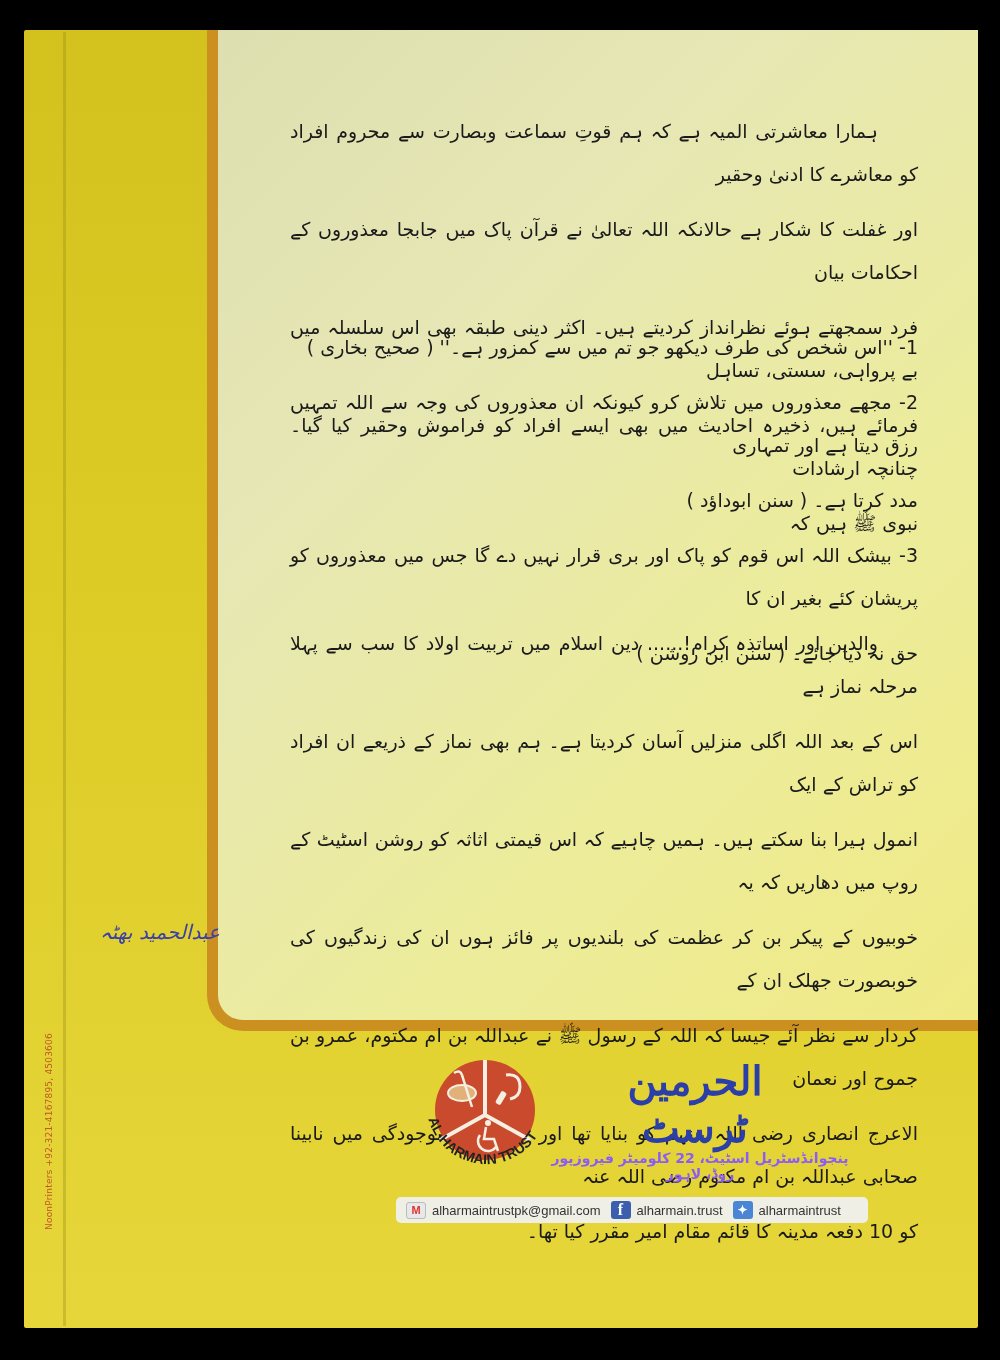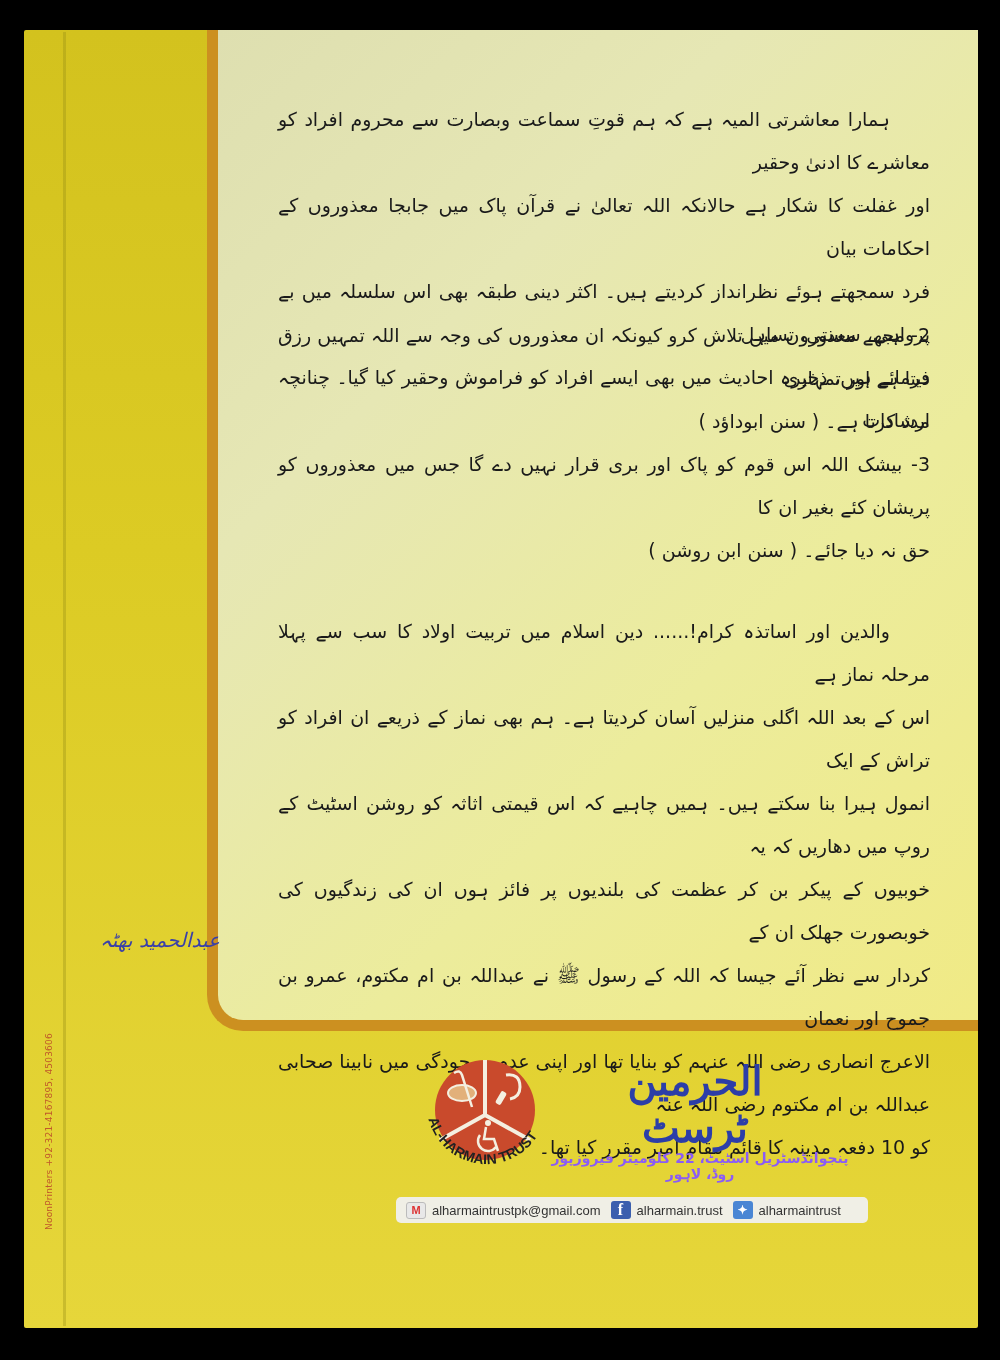--- a/index.html
+++ b/index.html
@@ -28,30 +28,30 @@
     border-bottom: 11px solid #cc9020;
     border-bottom-left-radius: 36px;
     box-sizing: border-box;
   }
   .urdu {
     position: absolute; right: 48px; left: 60px;
     direction: rtl; text-align: justify; text-align-last: right;
     font-family: "DejaVu Sans", sans-serif;
     font-size: 19px; line-height: 43px; color: #1a1a1a;
   }
-  .urdu p { margin: 0; }
+  .urdu p { margin: 12px; }
   .p1 { top: 68px; }
   .p1 .first { text-indent: 40px; }
   .q { margin: 0; }
   .qlist { top: 284px; }
   .p2 { top: 580px; }
   .p2 .first { text-indent: 40px; }
   .signature {
     position: absolute; left: 100px; top: 920px; direction: rtl;
-    font-family: "DejaVu Serif", serif; font-size: 20px; font-style: italic; color: #3a40a8; margin-top: 8px;
+    font-family: "DejaVu Serif", serif; font-size: 20px; font-style: italic; color: #3a40a8;
   }
   .footer { position: absolute; left: 410px; top: 1055px; width: 480px; height: 190px; }
   .logo { position: absolute; left: 0; top: 0; width: 150px; height: 140px; }
   .brand-urdu {
     position: absolute; left: 185px; top: 2px; width: 200px; text-align: center;
     direction: rtl; font-family: "DejaVu Serif", serif; font-size: 40px; font-weight: bold;
     color: #2c3ea8; letter-spacing: 1px;
   }
   .address-urdu {
     position: absolute; left: 140px; top: 95px; width: 300px; text-align: center; direction: rtl;
@@ -82,23 +82,28 @@
 <div class="page"></div>
 <div class="spine-line"></div>
 <div class="spine-text">NoonPrinters +92-321-4167895, 4503606</div>
 
 <div class="panel">
   <div class="urdu p1">
     <p class="first">ہمارا معاشرتی المیہ ہے کہ ہم قوتِ سماعت وبصارت سے محروم افراد کو معاشرے کا ادنیٰ وحقیر</p>
     <p>اور غفلت کا شکار ہے حالانکہ اللہ تعالیٰ نے قرآن پاک میں جابجا معذوروں کے احکامات بیان</p>
     <p>فرد سمجھتے ہوئے نظرانداز کردیتے ہیں۔ اکثر دینی طبقہ بھی اس سلسلہ میں بے پرواہی، سستی، تساہل</p>
     <p>فرمائے ہیں، ذخیرہ احادیث میں بھی ایسے افراد کو فراموش وحقیر کیا گیا۔ چنانچہ ارشادات</p>
+    <p>نبوی ﷺ ہیں کہ</p>
   </div>
 
   <div class="urdu qlist">
+    <p class="q">
+      <span>1-</span>
+      <span>''اس شخص کی طرف دیکھو جو تم میں سے کمزور ہے۔'' ( صحیح بخاری )</span>
+    </p>
     <p class="q">
       <span>2-</span>
       <span>مجھے معذوروں میں تلاش کرو کیونکہ ان معذوروں کی وجہ سے اللہ تمہیں رزق دیتا ہے اور تمہاری</span>
     </p>
     <p class="q">مدد کرتا ہے۔ ( سنن ابوداؤد )</p>
     <p class="q">
       <span>3-</span>
       <span>بیشک اللہ اس قوم کو پاک اور بری قرار نہیں دے گا جس میں معذوروں کو پریشان کئے بغیر ان کا</span>
     </p>
     <p class="q">حق نہ دیا جائے۔ ( سنن ابن روشن )</p>

